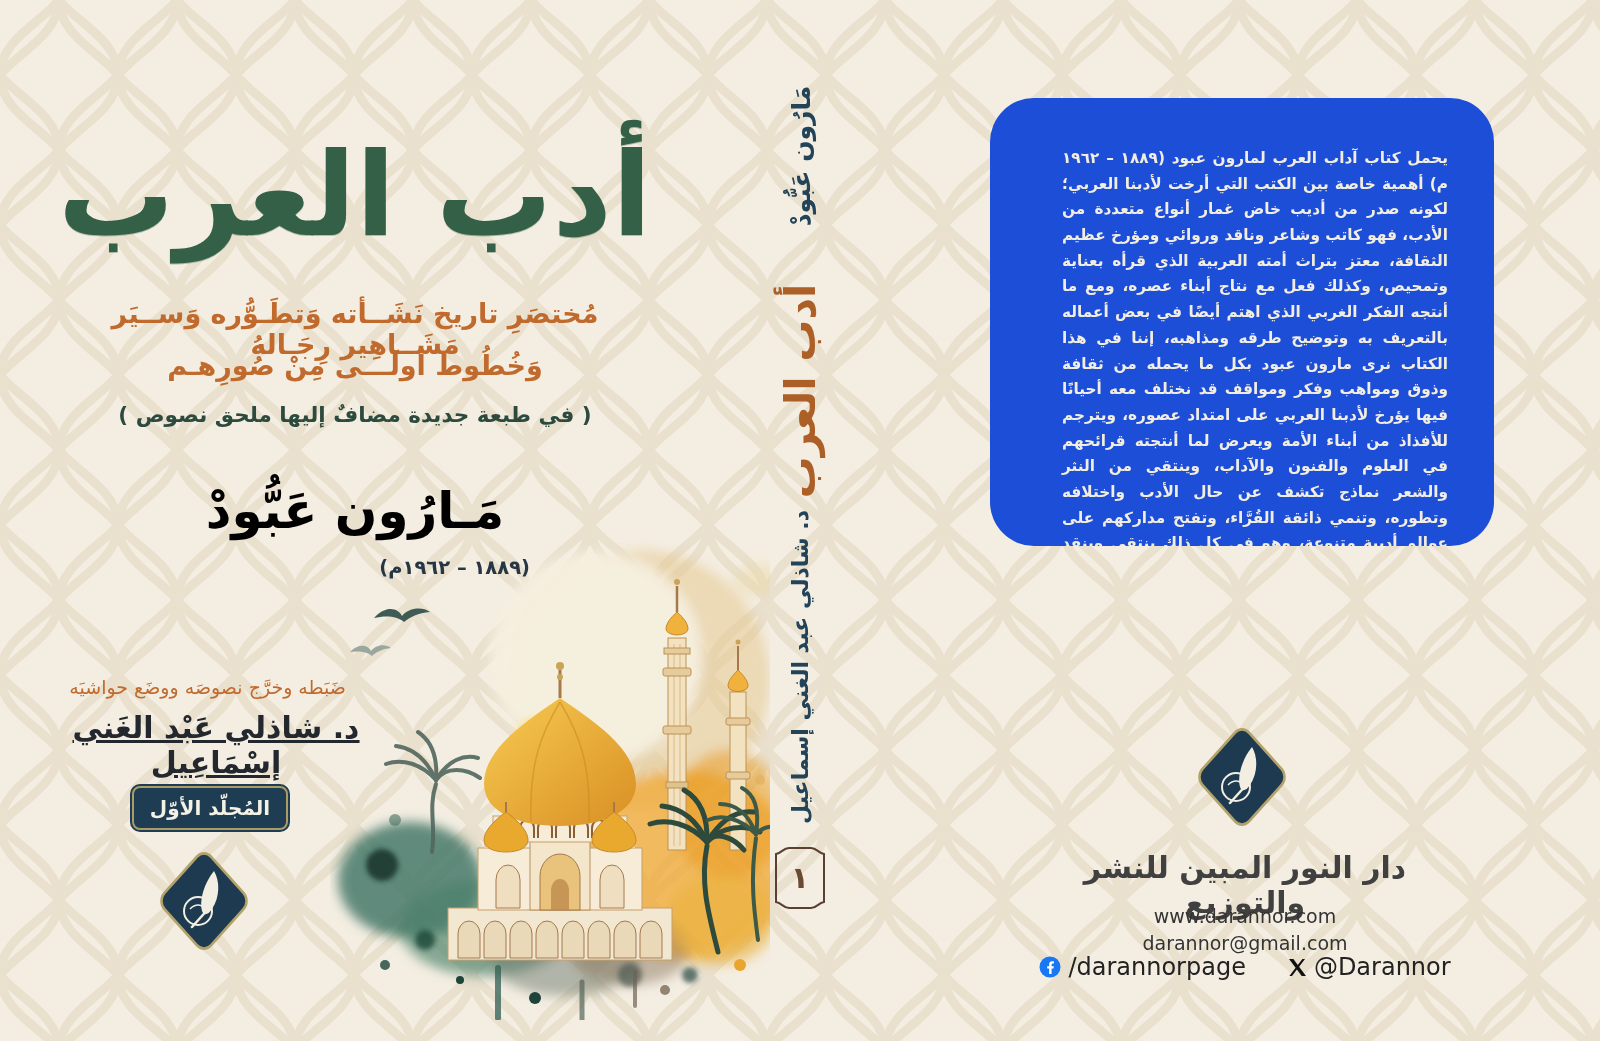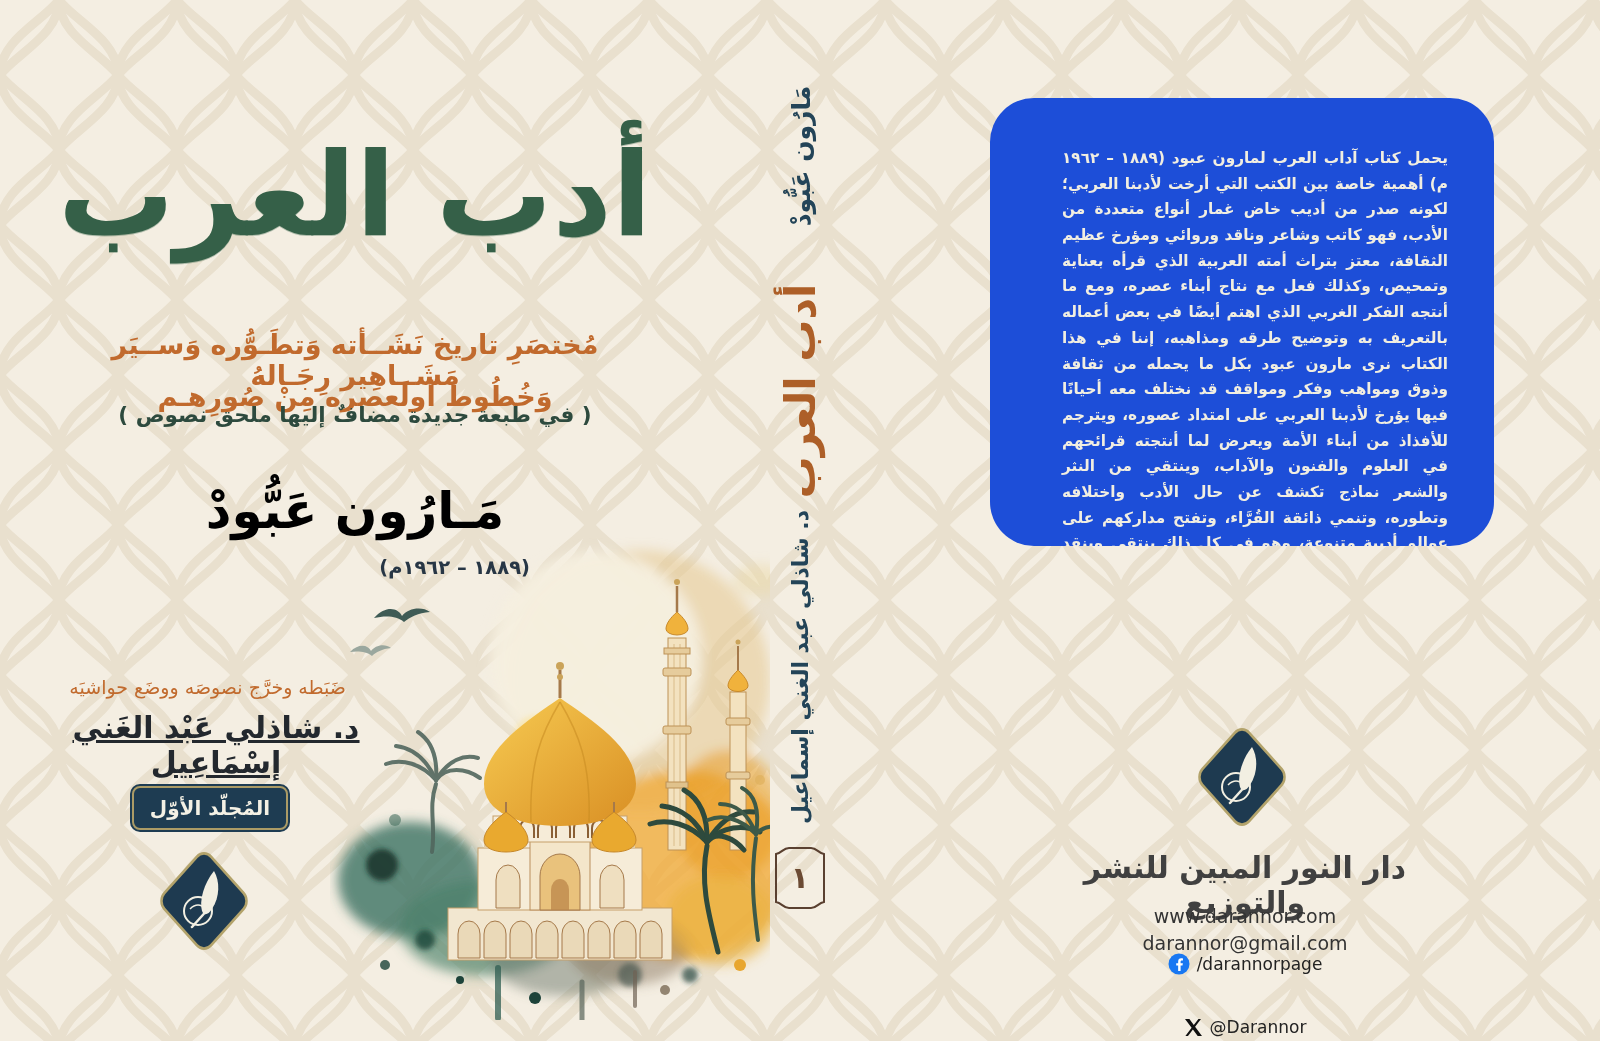--- a/index.html
+++ b/index.html
@@ -10,21 +10,21 @@
   .abs{position:absolute;}
   .bg-pattern{position:absolute;left:0;top:0;z-index:0;}
   .layer{position:absolute;left:0;top:0;width:100%;height:100%;z-index:2;}
 
   
   .front-title{
     left:30px;top:120px;width:650px;text-align:center;
     font-size:116px;font-weight:bold;color:#356048;line-height:1.3;
     text-shadow:0 1px 0 rgba(53,96,72,.35);
   }
-  .front-sub{left:55px;width:600px;text-align:center;color:#c16a2d;font-weight:bold;margin-top:31px;}
+  .front-sub{left:55px;width:600px;text-align:center;color:#c16a2d;font-weight:bold;}
   .front-sub1{top:298px;font-size:27px;}
   .front-sub2{top:350px;font-size:27px;}
   .front-note{left:105px;top:402px;width:500px;text-align:center;color:#2d4a3e;font-size:21.5px;font-weight:bold;}
   .front-author{left:130px;top:482px;width:450px;text-align:center;color:#000000;font-size:50px;font-weight:bold;}
   .front-dates{left:180px;top:556px;width:350px;text-align:right;color:#273645;font-size:19.5px;font-weight:bold;}
   .front-editor-intro{left:26px;top:676px;width:320px;color:#c16a2d;font-size:19px;font-weight:normal;}
   .front-editor-name{left:16px;top:710px;width:400px;text-align:center;color:#23282e;font-size:30px;font-weight:bold;text-decoration:underline;}
   .volume-badge{
     left:132px;top:786px;width:152px;height:40px;background:#1e3c52;
     border:2px solid #ab9b66;border-radius:8px;box-shadow:0 0 0 2px #1e3c52;
@@ -53,21 +53,21 @@
     color:#f1eee1;font-size:15.3px;line-height:1.68;text-align:justify;
     text-justify:inter-word;font-weight:bold;
   }
   .logo-back{left:1194px;top:724px;}
   .publisher-name{left:1020px;top:850px;width:450px;text-align:center;color:#404040;font-size:30px;font-weight:bold;}
   .contact{left:1045px;width:400px;text-align:center;color:#333;font-size:19px;direction:ltr;}
   .website{top:905px;}
   .email{top:932px;}
   .social-row{
     left:1045px;top:953px;width:400px;display:flex;justify-content:center;
-    align-items:center;gap:42px;direction:ltr;color:#222;font-size:17px;flex-direction:column;
+    align-items:center;gap:42px;direction:ltr;color:#222;font-size:24px;
   }
   .social-item{display:flex;align-items:center;gap:7px;}
 </style>
 </head>
 <body>
 
 <div class="cover">
 
   <svg class="bg-pattern" width="1600" height="1041" aria-hidden="true">
     <defs>
@@ -234,21 +234,21 @@
       <path d="M44,98 C56,85 68,88 72,96 C78,88 92,86 100,92 C88,93 80,97 74,102 C66,95 54,96 44,98 Z" fill="#3f5b55"></path>
       <path d="M20,132 C29,123 38,125 41,131 C45,125 55,123 61,128 C52,129 46,132 42,136 C36,131 27,131 20,132 Z" fill="#9aa79e"></path>
     </g>
   </svg>
 
   <div class="layer">
 
     <section>
       <h1 class="abs front-title" style="margin:0;">أدب العرب</h1>
       <div class="abs front-sub front-sub1">مُختصَرِ تاريخ نَشَــأته وَتطَـوُّره وَســيَر مَشَــاهِير رِجَـالهُ</div>
-      <div class="abs front-sub front-sub2">وَخُطُوط أولَعصره مِنْ صُورِهـم</div>
+      <div class="abs front-sub front-sub2">وَخُطُوط أولَـــى مِنْ صُورِهـم</div>
       <div class="abs front-note">( في طبعة جديدة مضافٌ إليها ملحق نصوص )</div>
       <div class="abs front-author">مَـارُون عَبُّودْ</div>
       <div class="abs front-dates">(١٨٨٩ – ١٩٦٢م)</div>
       <div class="abs front-editor-intro">ضَبَطه وخرَّج نصوصَه ووضَع حواشيَه</div>
       <div class="abs front-editor-name">د. شاذلي عَبْد الغَني إسْمَاعِيل</div>
       <div class="abs volume-badge">المُجلّد الأوّل</div>
 
       <svg class="abs logo-front" width="96" height="106" viewBox="0 0 96 106" aria-hidden="true">
         <g transform="translate(48,53)">
           <g transform="scale(1,1.12) rotate(45)">

